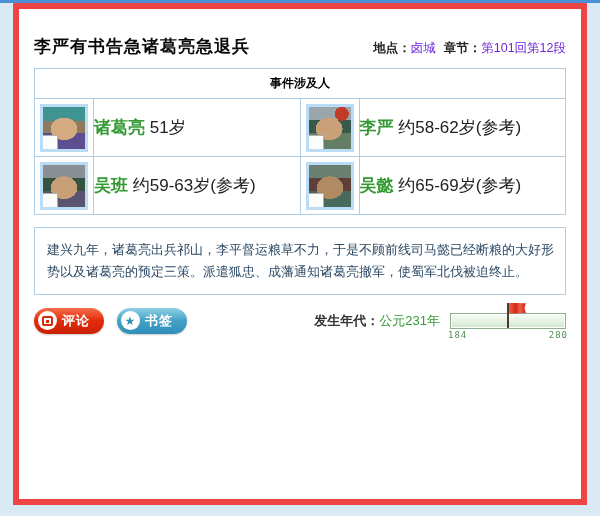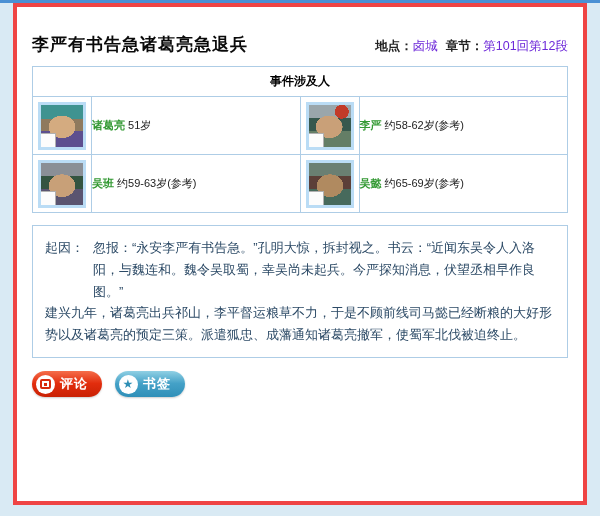--- a/index.html
+++ b/index.html
@@ -5,34 +5,34 @@
   * { margin:0; padding:0; box-sizing:border-box; }
   html,body { width:600px; height:516px; }
   body {
     background:#d9eaf4;
     font-family:"Liberation Sans","DejaVu Sans",sans-serif;
     position:relative; overflow:hidden;
   }
   .top-bar { position:absolute; top:0; left:0; width:600px; height:3px; background:#4a90d4; }
   .panel {
     position:absolute; top:3px; left:13px; right:13px; height:502px;
-    background:#fff; border:4px solid #ef4444;
+    background:#fff; border:6px solid #ef4444;
   }
   .hdr { display:flex; justify-content:space-between; align-items:baseline; padding:26px 15px 10px 15px; }
   .title { font-size:17px; font-weight:bold; color:#0a0a0a; letter-spacing:1px; }
   .meta { font-size:12.5px; color:#222; white-space:nowrap; }
   .meta .lbl { font-weight:bold; color:#222;margin-top:48px; }
   .meta .val { color:#6d28d9; }
   .meta .gap { display:inline-block; width:8px; }
 
   table.people { width:calc(100% - 30px); margin:0 15px; border-collapse:collapse; }
   table.people td { border:1px solid #aecde6; }
   td.tbl-head { text-align:center; font-weight:bold; font-size:12px; color:#000; padding:6px 0; }
   td.pcell { width:58px; height:58px; padding:4px 5px; }
-  td.tcell { width:213px; font-size:11px; }
+  td.tcell { width:213px; font-size:17px; }
   .pname { color:#339933; font-weight:bold; }
   .page { color:#222; }
 
   .portrait { width:48px; height:48px; border:3px solid #badcf5; position:relative; }
   .portrait::after {
     content:""; position:absolute; left:0; bottom:0; width:14px; height:13px;
     background:#fcfcfc; border-top:1px solid #b0b0b0; border-right:1px solid #b0b0b0;
   }
   .pt0 { background:
     radial-gradient(ellipse 32% 27% at 50% 52%, #d4ab80 0 99%, transparent 100%),
@@ -136,37 +136,45 @@
       <td class="pcell">
             <div class="portrait pt5"></div>
           </td>
       <td class="tcell"><span class="pname">吴懿</span> <span class="page">约65-69岁(参考)</span></td>
     </tr>
   </tbody>
     </table>
 
   <div class="event-box">
     <div class="ev-row">
-      <span class="ev-label">起因：</span>
-      <span class="ev-text">忽报：“永安李严有书告急。”孔明大惊，拆封视之。书云：“近闻东吴令人入洛阳，与魏连和。魏令吴取蜀，幸吴尚未起兵。今严探知消息，伏望丞相早作良图。”</span>
-    </div>
-    <div class="ev-row">
       <span class="ev-text">建兴九年，诸葛亮出兵祁山，李平督运粮草不力，于是不顾前线司马懿已经断粮的大好形势以及诸葛亮的预定三策。派遣狐忠、成藩通知诸葛亮撤军，使蜀军北伐被迫终止。</span>
     </div>
   </div>
 
   <div class="footer">
     <button class="pill btn-comment">
       <span class="circ">
           <span class="c-glyph"></span>
         </span>
       <span>评论</span>
     </button>
     <button class="pill btn-bookmark">
       <span class="circ">
           <span class="star-glyph">★</span>
         </span>
       <span>书签</span>
     </button>
 
+    <div class="era-wrap">
+      <div class="era-text"><span class="lbl">发生年代：</span><span class="val">公元231年</span></div>
+      <div class="slider-wrap">
+        <div class="slider"></div>
+        <div class="flag" style="left: 48.9583%;">
+          <div class="pole"></div>
+            <div class="cloth"></div>
+        </div>
+        <span class="tick tick-min">184</span>
+        <span class="tick tick-max">280</span>
+      </div>
+    </div>
   </div>
 
 </div>
 
 </body></html>

